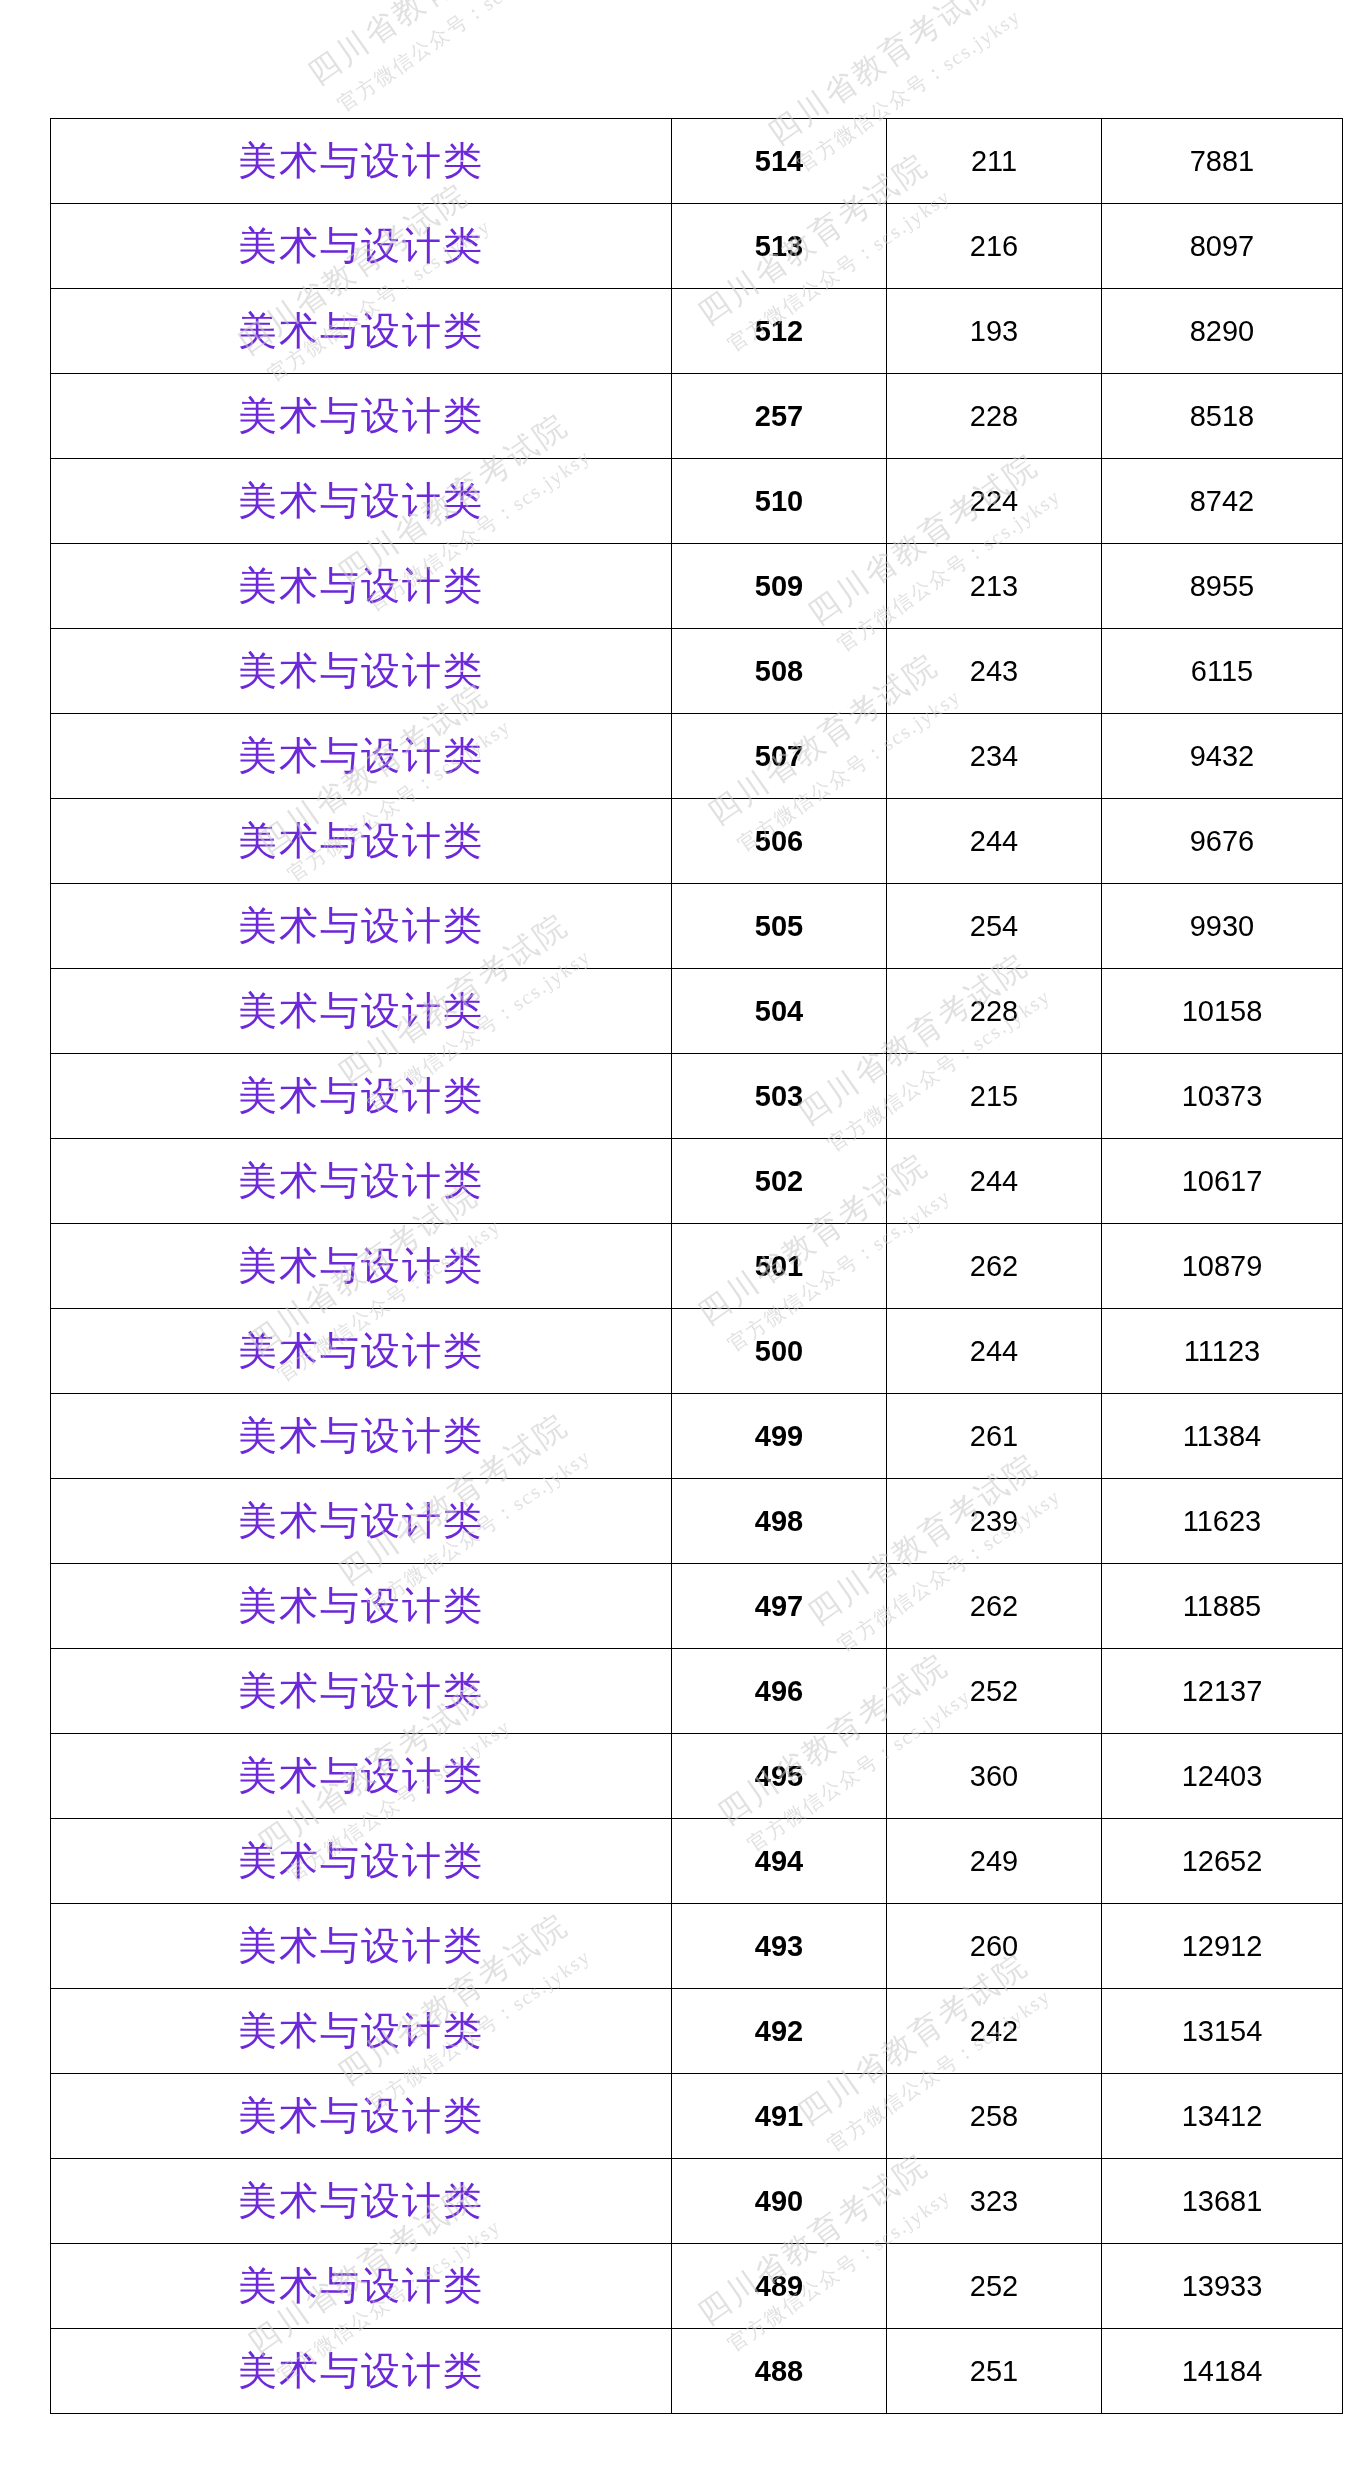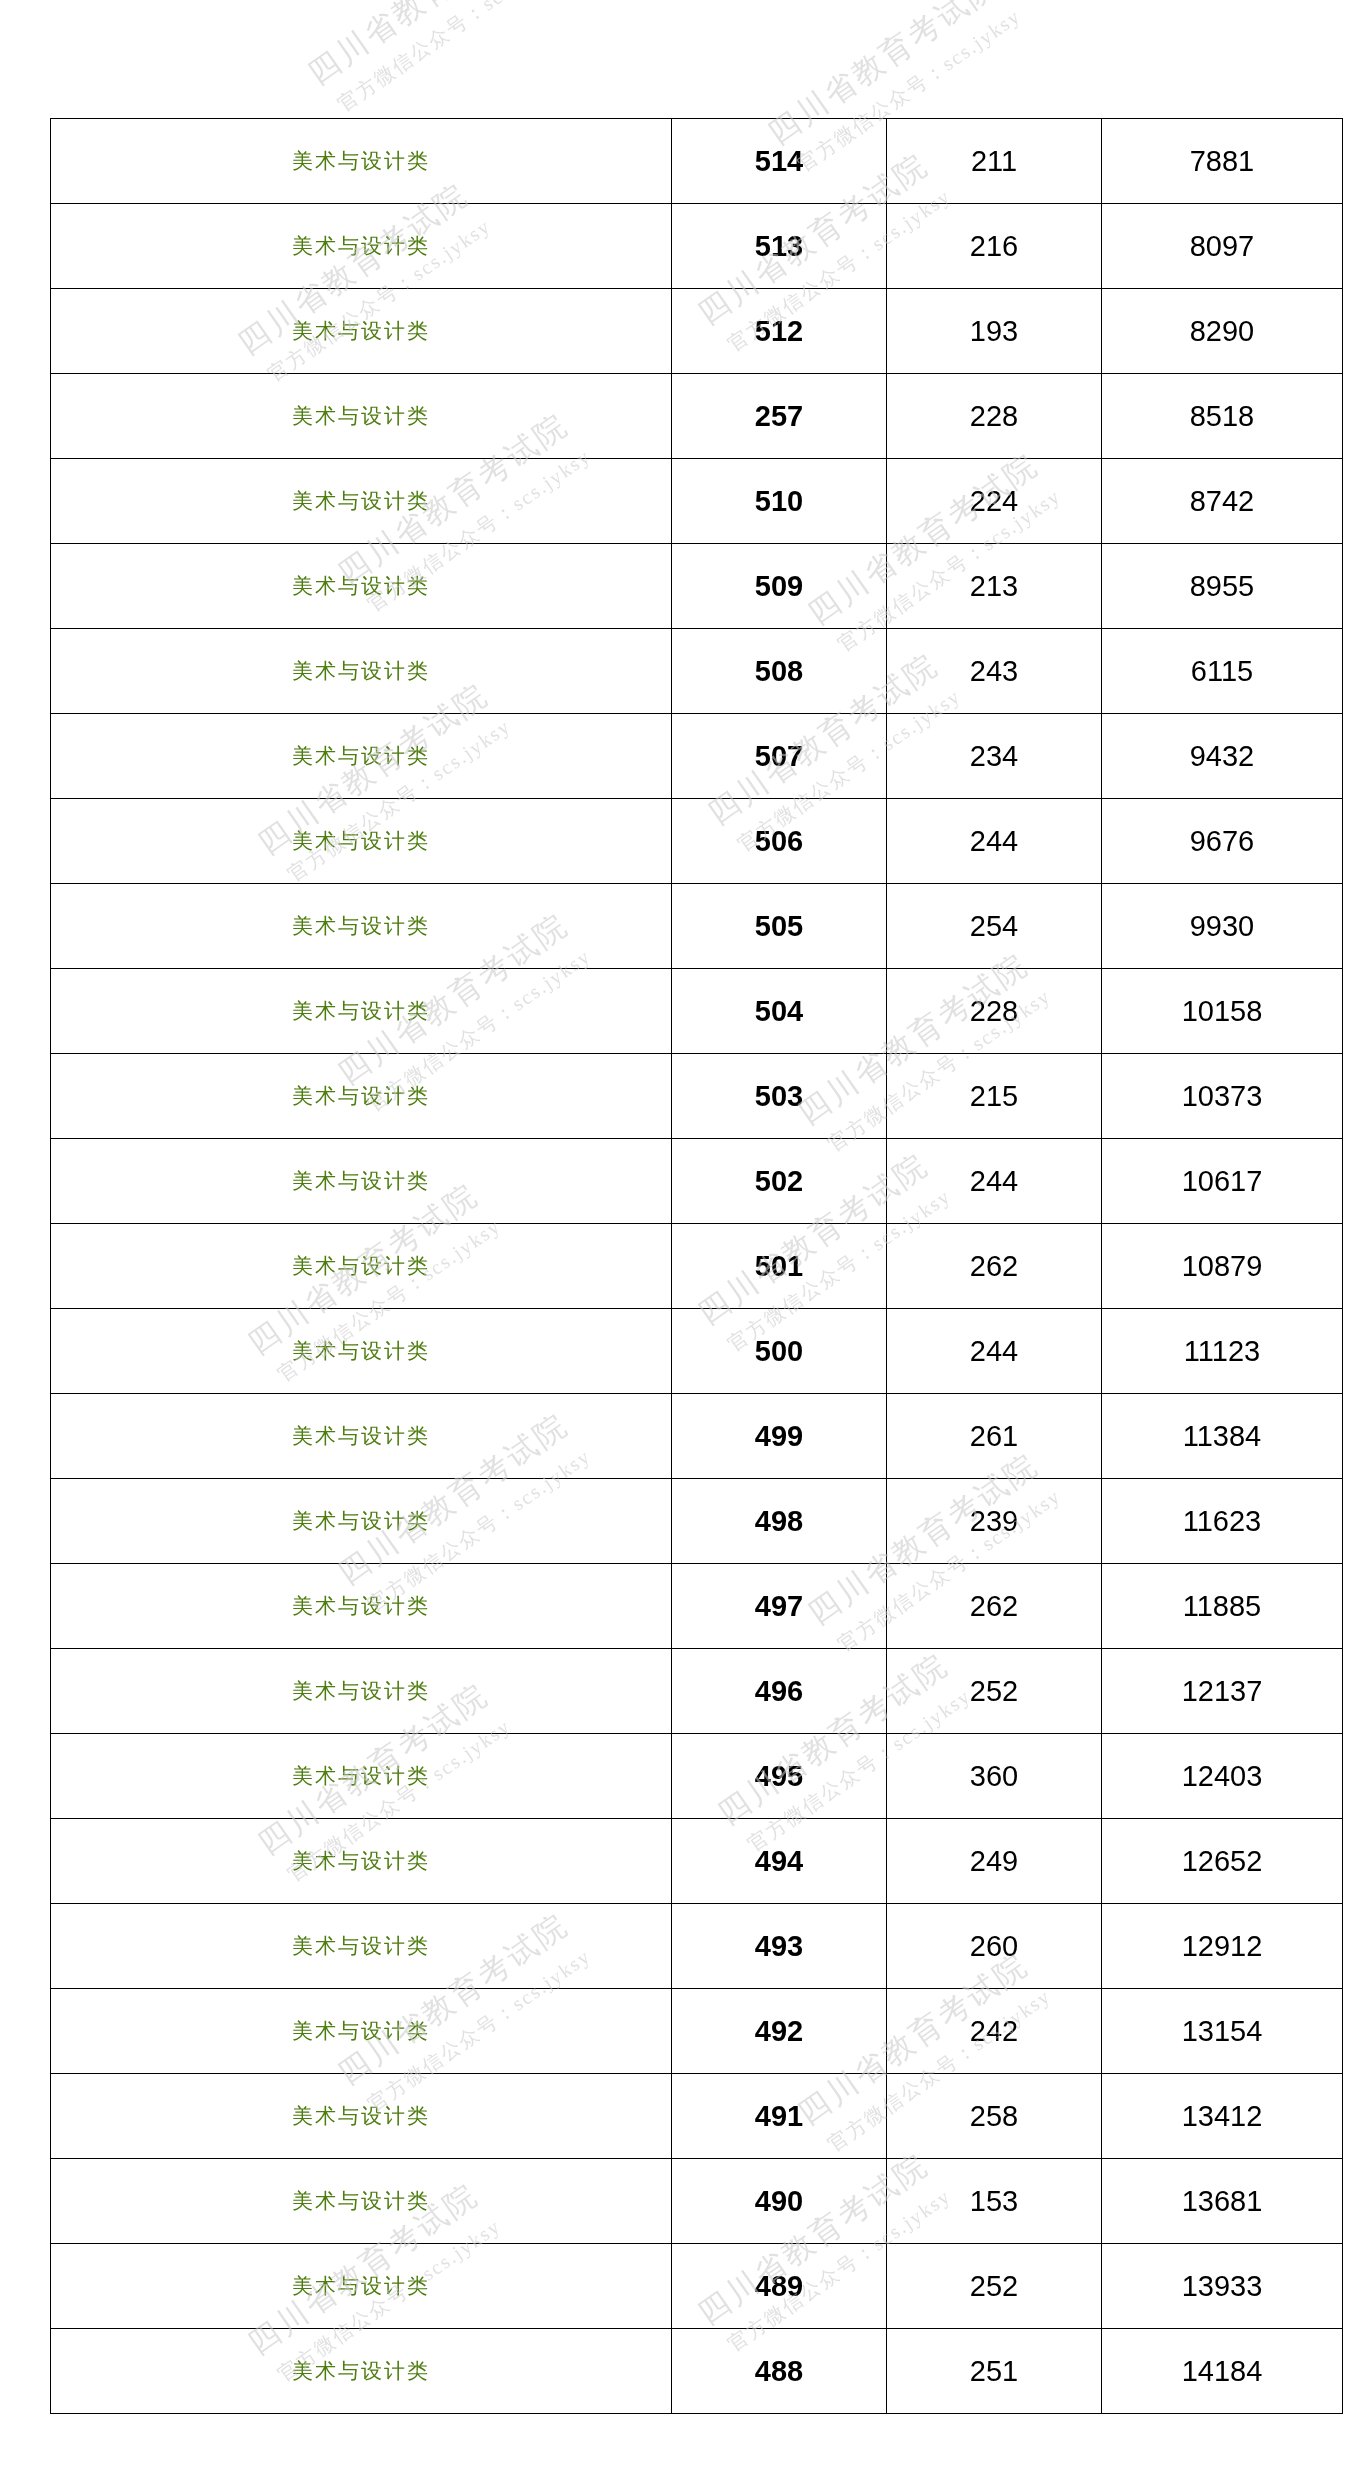--- a/index.html
+++ b/index.html
@@ -42,23 +42,23 @@
     height: 84px;
     text-align: center;
     vertical-align: middle;
     background: transparent;
     padding: 0;
   }
 
   td.col-category {
     width: 620px;
     font-family: "Liberation Serif", "DejaVu Serif", serif;
-    font-size: 21px;
+    font-size: 39px;
     letter-spacing: 2px;
-    color: #4d7c0f;
+    color: #6d28d9;
   }
 
   td.col-score,
   td.col-count,
   td.col-cum {
     font-family: "Liberation Sans", "DejaVu Sans", sans-serif;
     font-size: 29px;
     color: #000000;
     font-weight: 500;
   }
@@ -247,21 +247,21 @@
           </tr>
           <tr>
             <td class="col-category">美术与设计类</td>
             <td class="col-score">491</td>
             <td class="col-count">258</td>
             <td class="col-cum">13412</td>
           </tr>
           <tr>
             <td class="col-category">美术与设计类</td>
             <td class="col-score">490</td>
-            <td class="col-count">153</td>
+            <td class="col-count">323</td>
             <td class="col-cum">13681</td>
           </tr>
           <tr>
             <td class="col-category">美术与设计类</td>
             <td class="col-score">489</td>
             <td class="col-count">252</td>
             <td class="col-cum">13933</td>
           </tr>
           <tr>
             <td class="col-category">美术与设计类</td>

